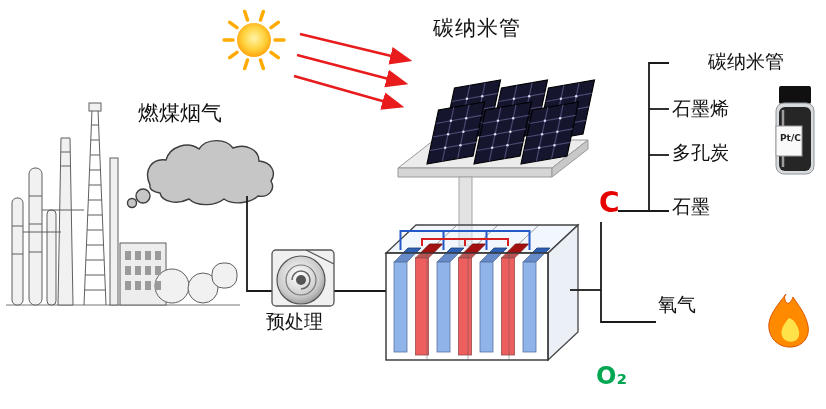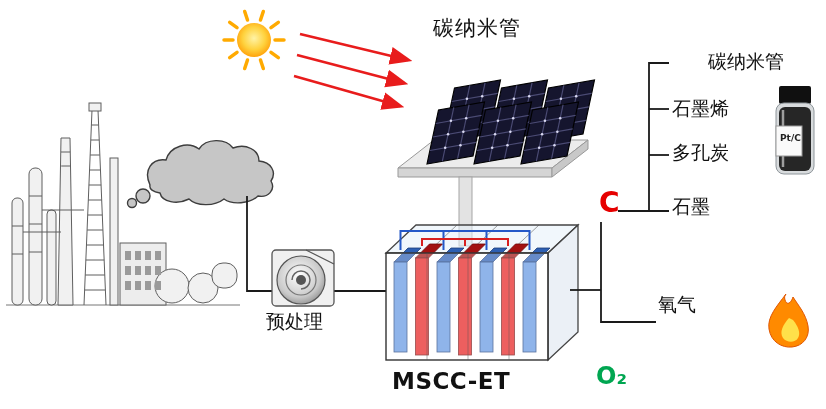--- a/index.html
+++ b/index.html
@@ -224,23 +224,23 @@
       <rect x="776" y="126" width="26" height="30" fill="#fafafa" stroke="#999"></rect>
     </g>
 
     <g>
       <path d="M786,294 C777,306 767,317 769,329 C771,342 782,348 792,347 C803,346 810,337 808,326
                C806,314 798,305 793,297 C791,303 787,306 785,300 C784,297 785,295 786,294 Z" fill="#ff8a00" stroke="#e05500" stroke-width="1"></path>
       <path d="M789,318 C783,325 779,332 783,338 C787,343 795,343 798,338 C801,333 798,326 793,320 Z" fill="#ffe14a"></path>
     </g>
   </svg>
 
+  <div class="lbl lbl-flue">燃煤烟气</div>
   <div class="lbl lbl-solar">碳纳米管</div>
   <div class="lbl lbl-pre">预处理</div>
-  <div class="lbl lbl-reactor">MSCC-ET</div>
   <div class="lbl lbl-c">C</div>
   <div class="lbl lbl-o2">O₂</div>
   <div class="lbl lbl-oxygen">氧气</div>
   <div class="lbl product product-0">碳纳米管</div>
   <div class="lbl product product-1">石墨烯</div>
   <div class="lbl product product-2">多孔炭</div>
   <div class="lbl product product-3">石墨</div>
   <div class="lbl lbl-vial">Pt/C</div>
 
 </div>

